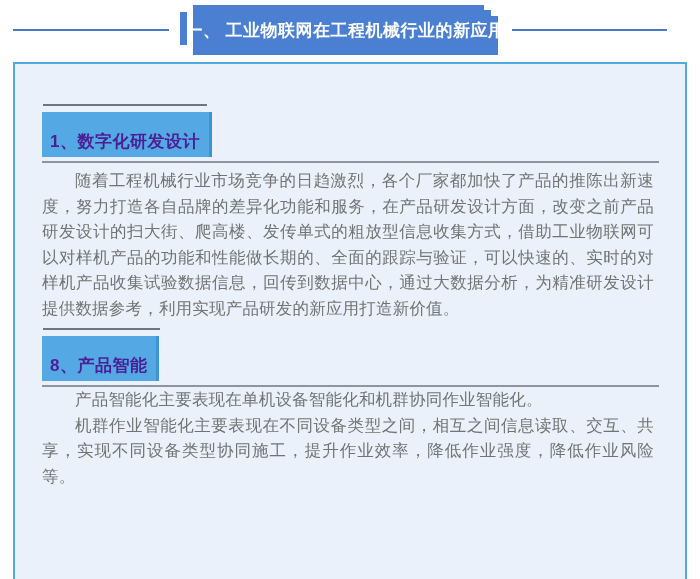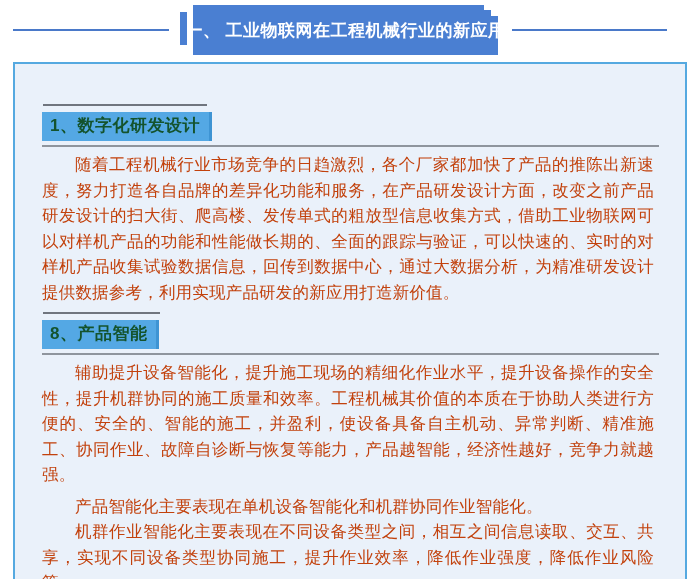--- a/index.html
+++ b/index.html
@@ -64,33 +64,33 @@
 
   .mini-rule { height: 2px; background: #70757e; margin-left: 1px; }
   .mini-rule.w1 { width: 164px; }
   .mini-rule.w2 { width: 117px; }
 
   .sec-label {
     display: inline-block;
     margin: 6px 0 0 0;
     background: #54a8e4;
     border-right: 3px solid #3e94d3;
-    color: #14532d;
+    color: #4c1d95;
     font-size: 17px;
     font-weight: bold;
     line-height: 22px;
-    padding: 3px 9px 4px 8px;
+    padding: 19px 9px 4px 8px;
     letter-spacing: 0.5px;
   }
 
   .full-rule { height: 2px; background: #8f959d; margin-top: 4px; }
 
   .para {
     margin: 5px 5px 6px 0;
-    color: #c2410c;
+    color: #737373;
     font-size: 16.5px;
     line-height: 25.5px;
     text-align: justify;
     letter-spacing: 0.2px;
   }
   .para.indent { text-indent: 2em; }
   .para.tight  { margin-top: 0; margin-bottom: 0; }
 </style>
 </head>
 <body>
@@ -112,20 +112,19 @@
       <div class="mini-rule w1"></div>
       <h2 class="sec-label">1、数字化研发设计</h2>
       <div class="full-rule"></div>
       <p class="para indent">随着工程机械行业市场竞争的日趋激烈，各个厂家都加快了产品的推陈出新速度，努力打造各自品牌的差异化功能和服务，在产品研发设计方面，改变之前产品研发设计的扫大街、爬高楼、发传单式的粗放型信息收集方式，借助工业物联网可以对样机产品的功能和性能做长期的、全面的跟踪与验证，可以快速的、实时的对样机产品收集试验数据信息，回传到数据中心，通过大数据分析，为精准研发设计提供数据参考，利用实现产品研发的新应用打造新价值。</p>
     </section>
 
     <section class="sec">
       <div class="mini-rule w2"></div>
       <h2 class="sec-label">8、产品智能</h2>
       <div class="full-rule"></div>
-      <p class="para indent">辅助提升设备智能化，提升施工现场的精细化作业水平，提升设备操作的安全性，提升机群协同的施工质量和效率。工程机械其价值的本质在于协助人类进行方便的、安全的、智能的施工，并盈利，使设备具备自主机动、异常判断、精准施工、协同作业、故障自诊断与恢复等能力，产品越智能，经济性越好，竞争力就越强。</p>
       <p class="para indent tight">产品智能化主要表现在单机设备智能化和机群协同作业智能化。</p>
       <p class="para indent tight">机群作业智能化主要表现在不同设备类型之间，相互之间信息读取、交互、共享，实现不同设备类型协同施工，提升作业效率，降低作业强度，降低作业风险等。</p>
     </section>
 
   </main>
 
 </div>
 
 </body></html>

